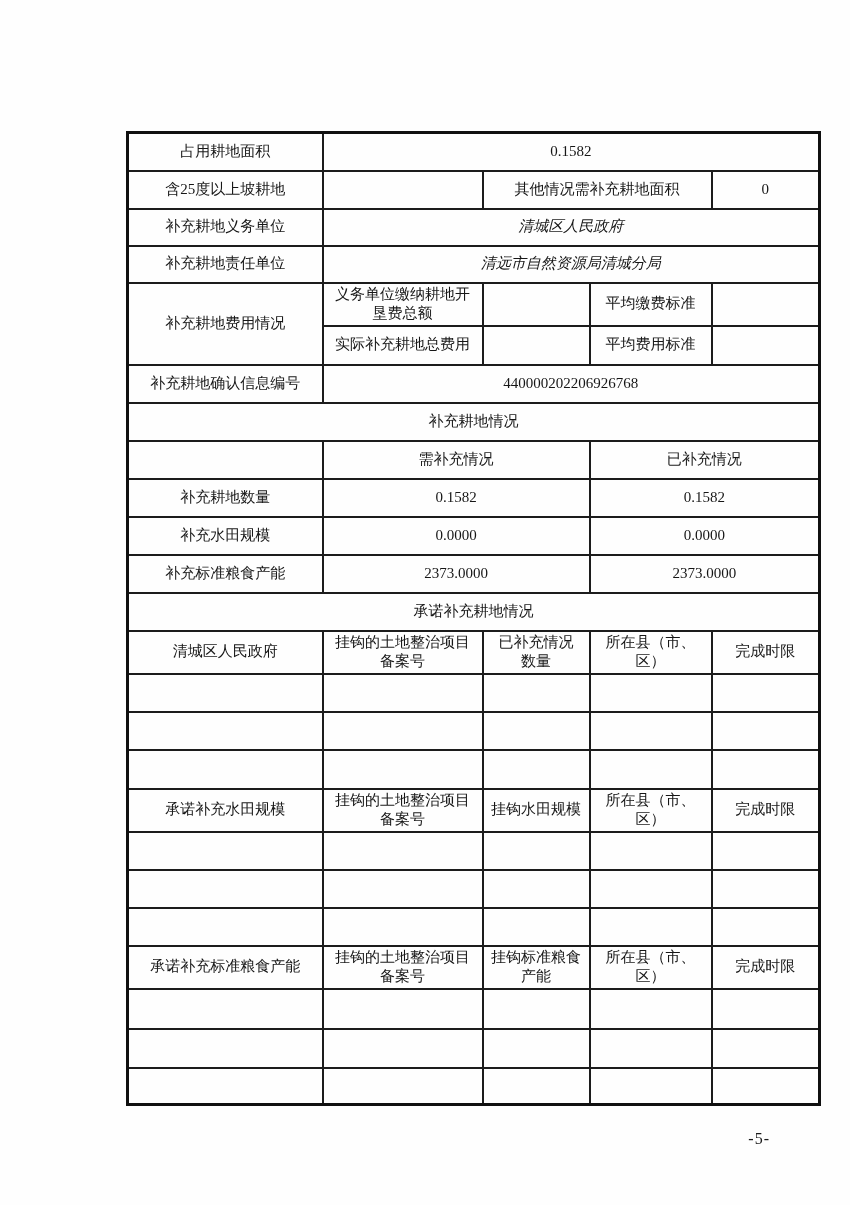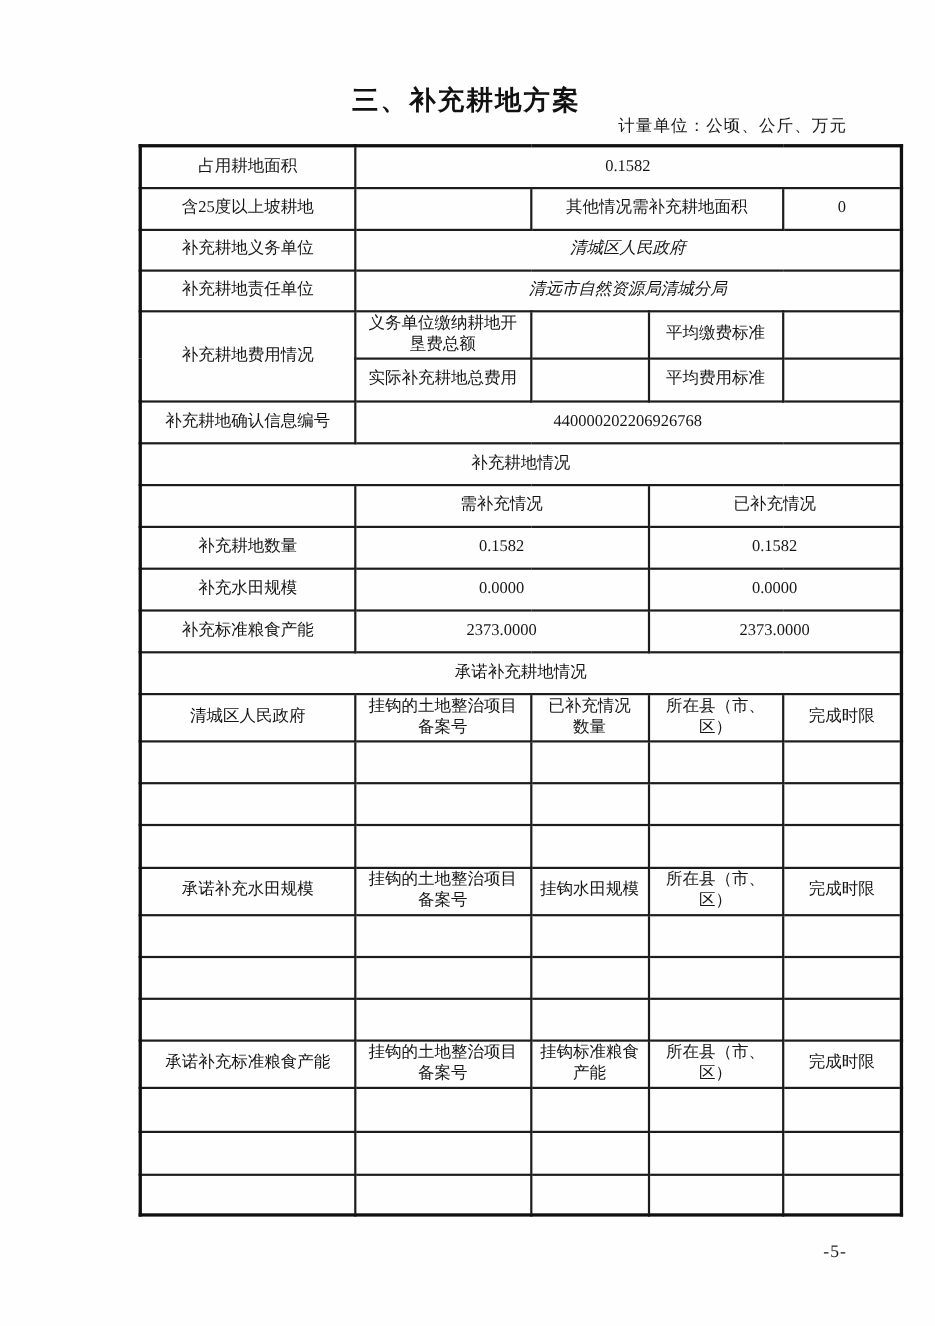--- a/index.html
+++ b/index.html
@@ -79,22 +79,20 @@
     font-size: 16px;
     color: #1a1a1a;
     letter-spacing: 1px;
   }
 </style>
 </head>
 <body>
 
 <div class="sheet">
 
-  <div class="doc-title">三、补充耕地方案</div>
-  <div class="unit-note">计量单位：公顷、公斤、万元</div>
 
   <table class="form">
     <colgroup>
       <col style="width:195px">
       <col style="width:160px">
       <col style="width:107px">
       <col style="width:122px">
       <col style="width:108px">
     </colgroup>
     <tbody>

